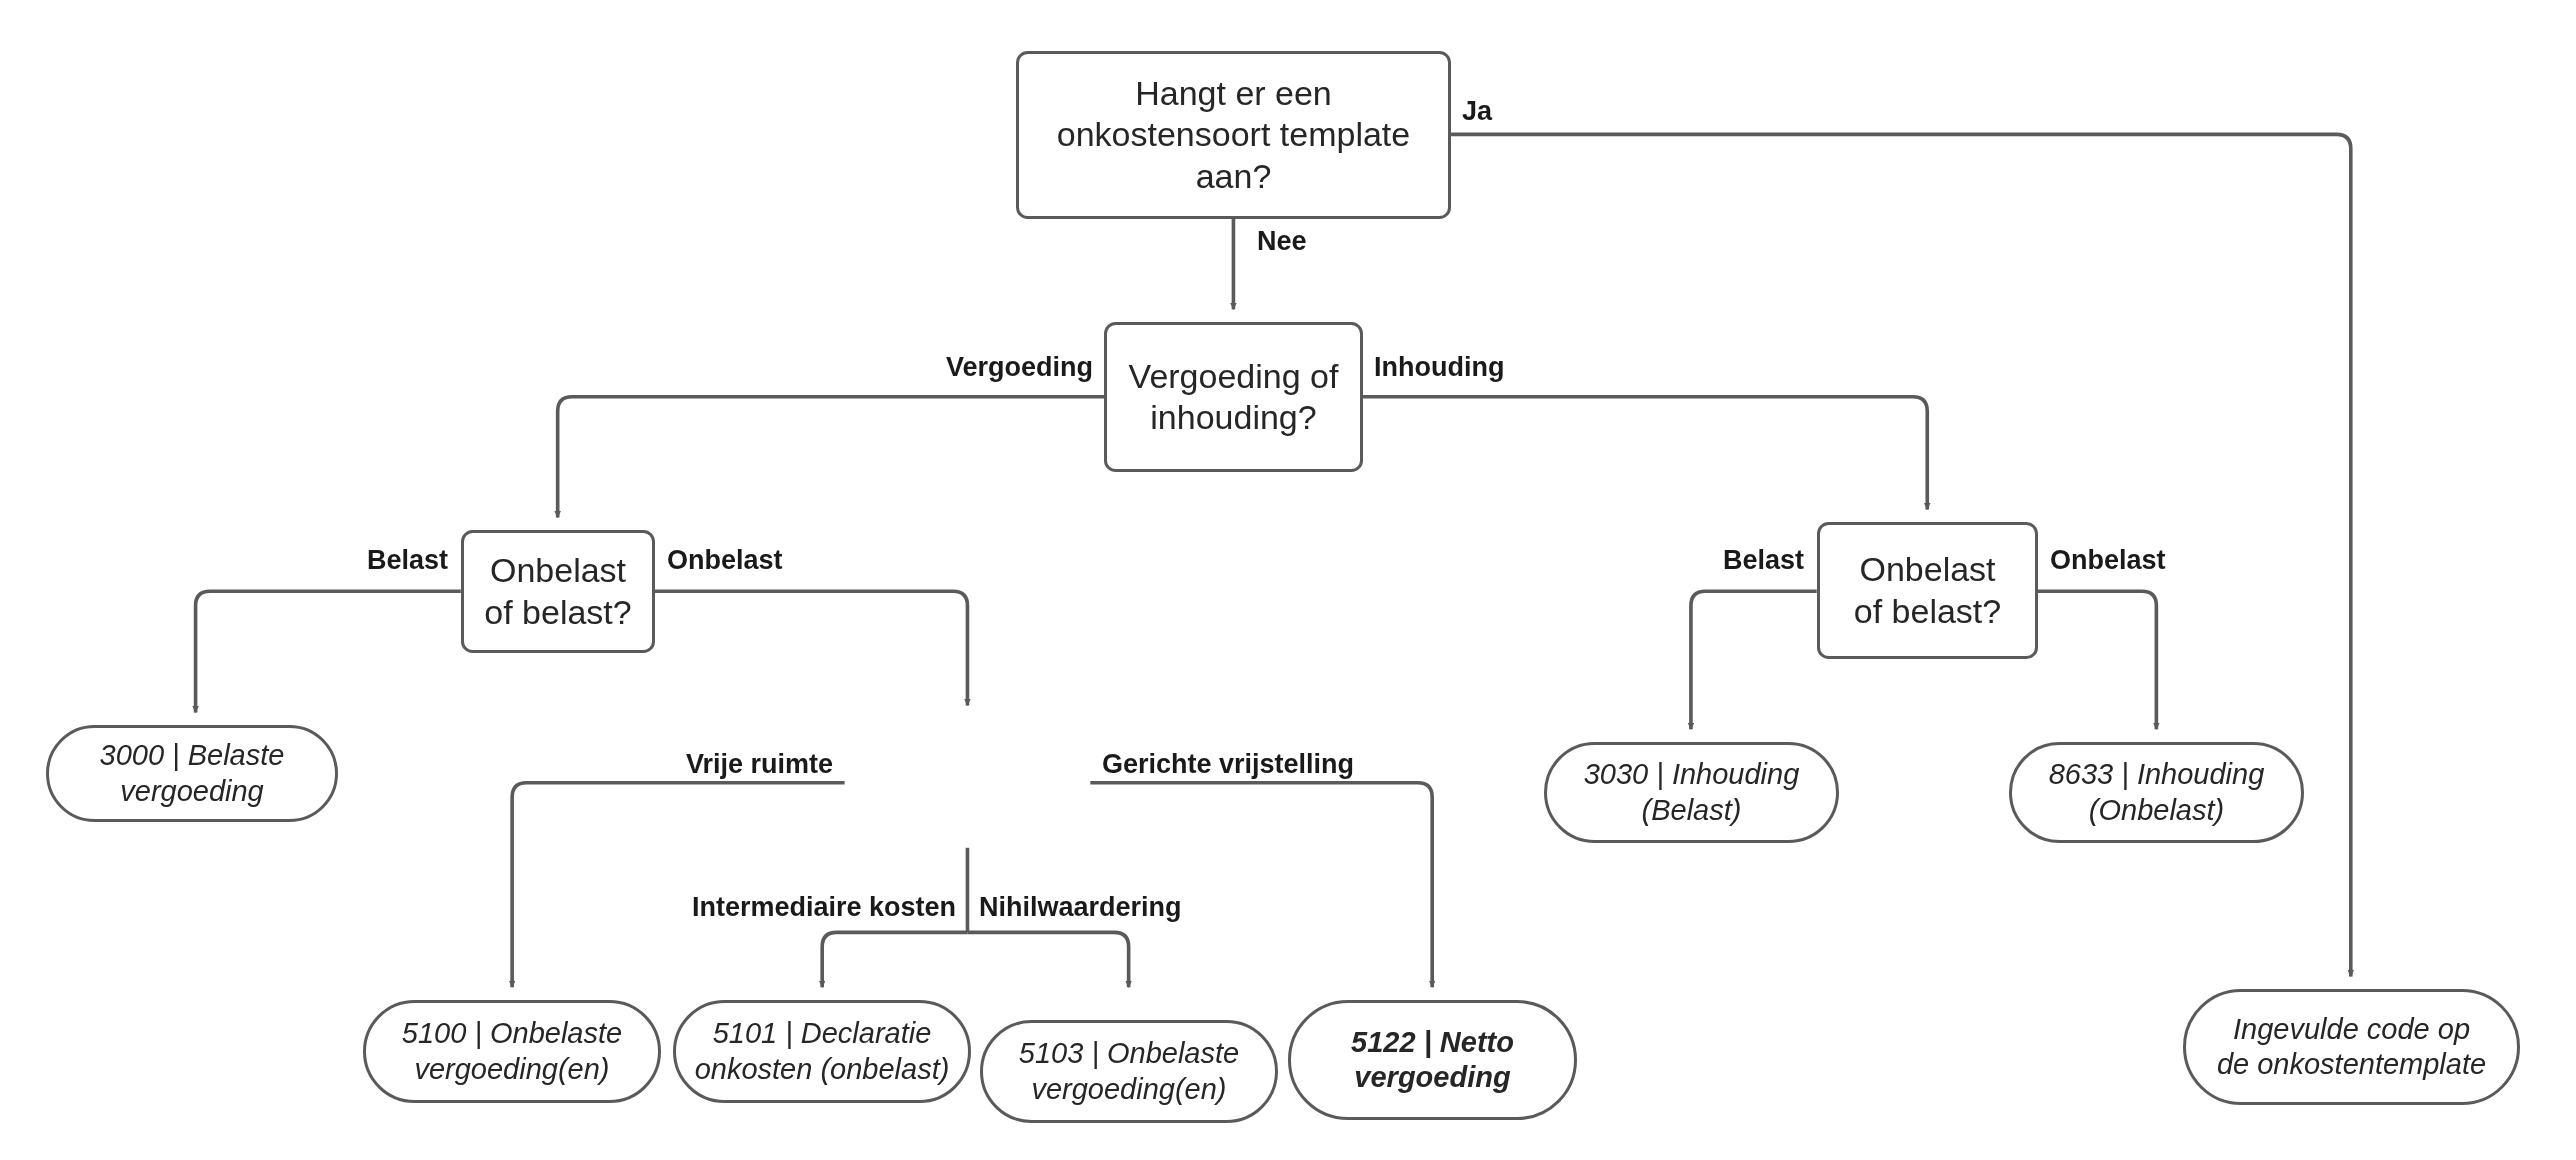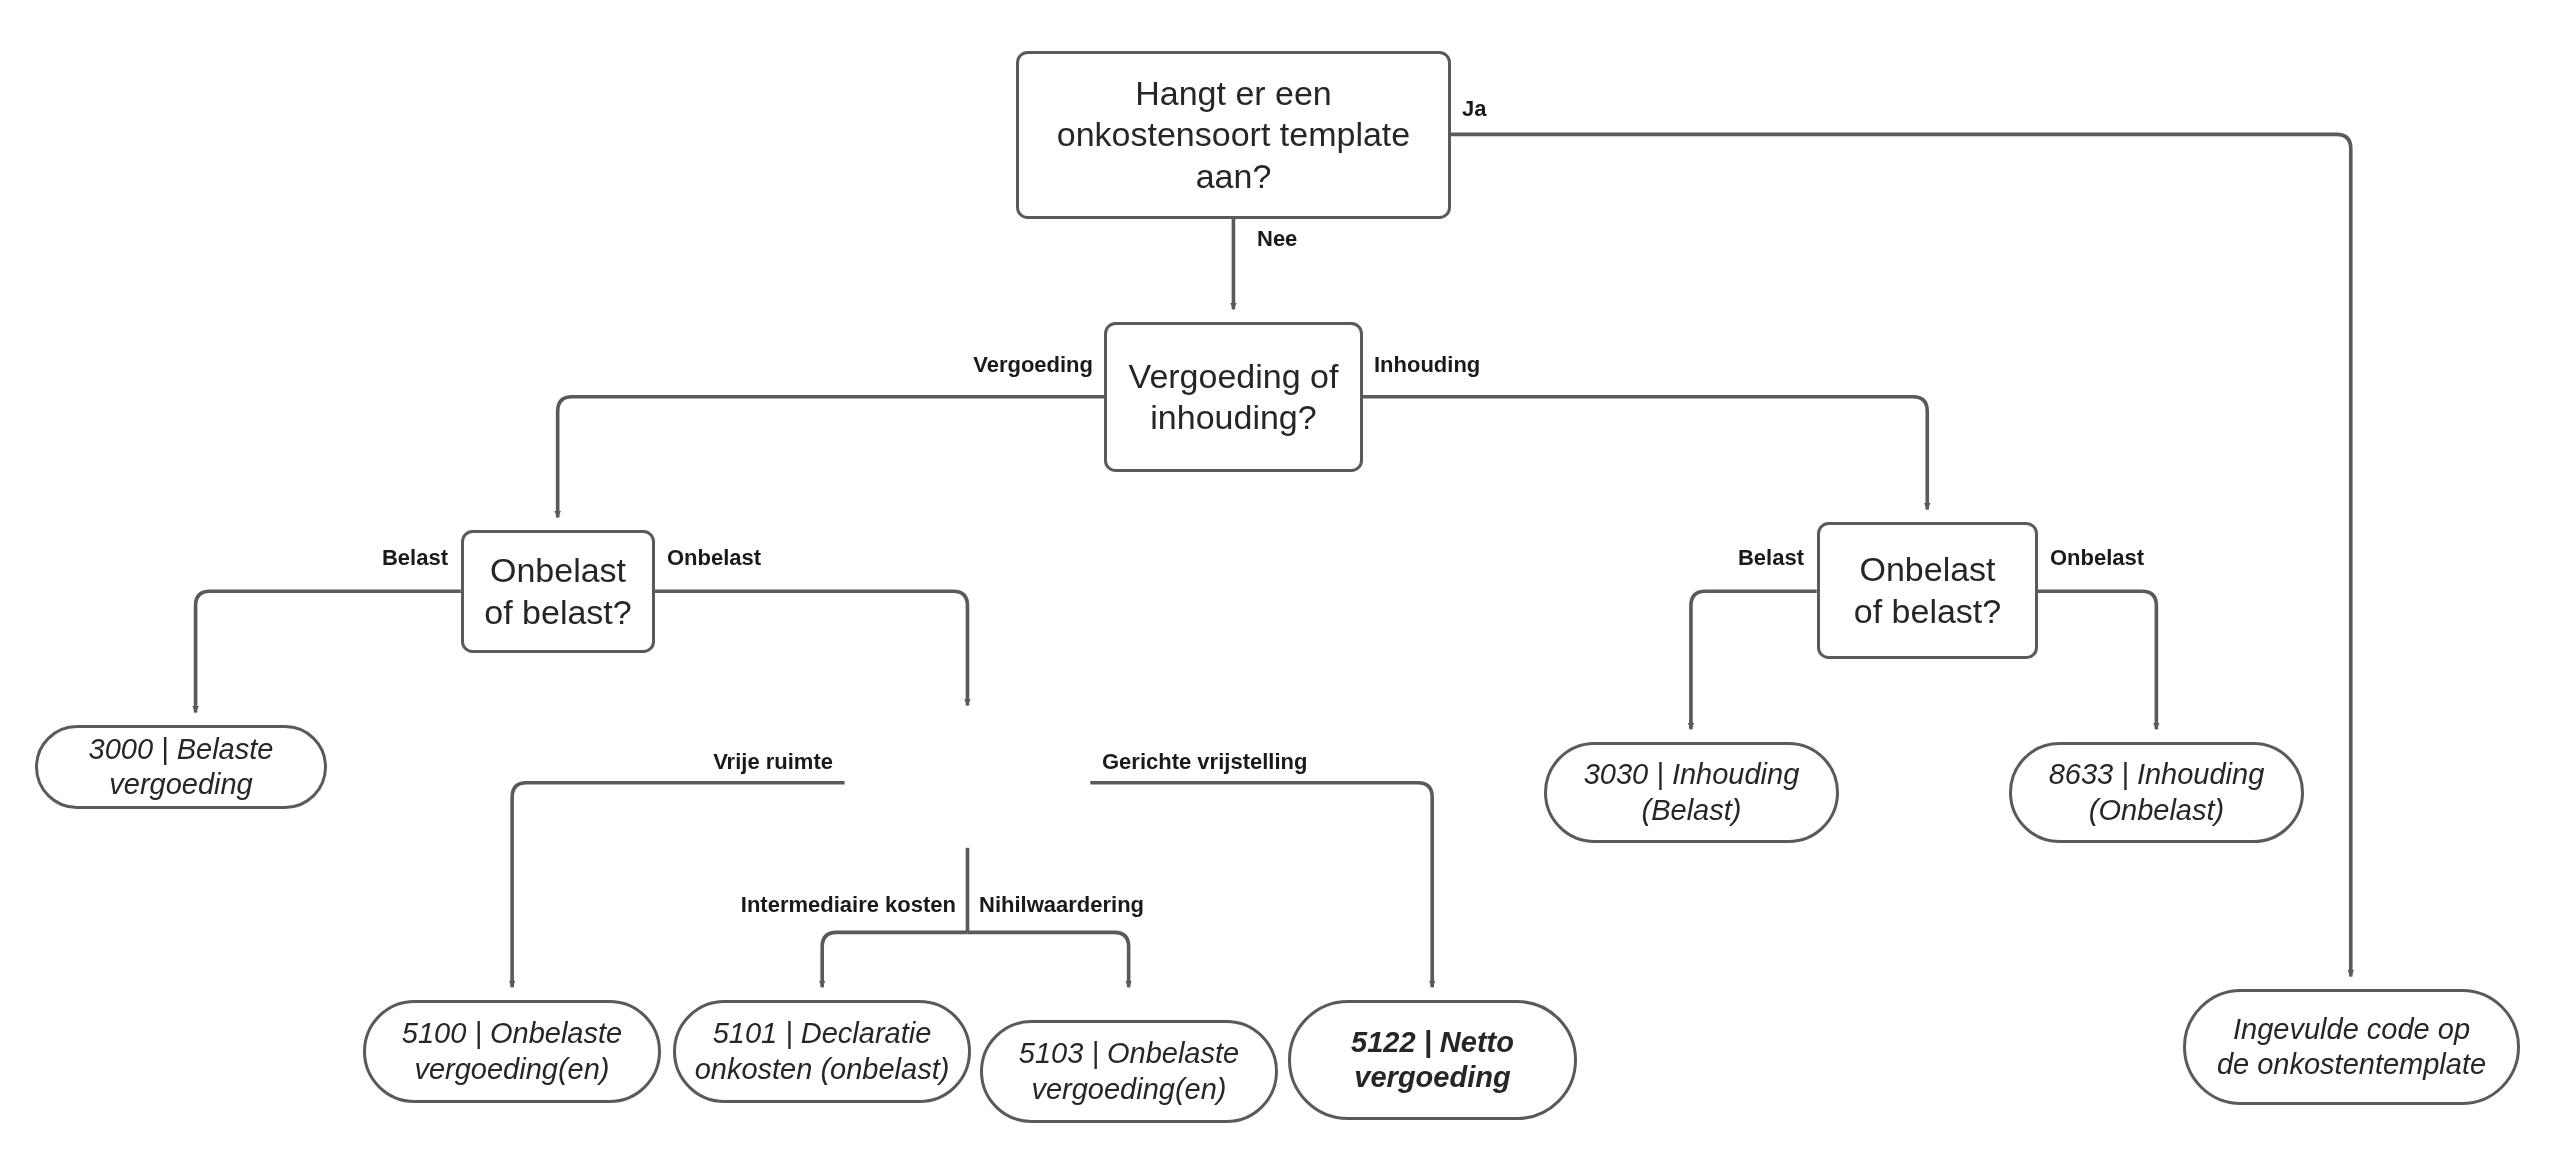--- a/index.html
+++ b/index.html
@@ -60,21 +60,21 @@
     padding: 4.3px 13px;
   }
   .node .node-text {
     display: block;
     width: 100%;
     white-space: pre-line;
   }
 
   .edge-label {
     position: absolute;
-    font-size: 22px;
+    font-size: 27px;
     font-weight: bold;
     color: #1a1a1a;
     white-space: nowrap;
     line-height: 1;
   }
   .edge-label.anchor-right {
     transform: translateX(-100%);
   }
 </style>
 </head>
@@ -135,21 +135,21 @@
       <span class="node-text">Onbelast
 of belast?</span>
     </div>
 
 
     <div class="node decision" style="left:1817px; top:522px; width:221px; height:137px;">
       <span class="node-text">Onbelast
 of belast?</span>
     </div>
 
-    <div class="node terminal" style="left:35px; top:725px; width:292px; height:84px;">
+    <div class="node terminal" style="left:46px; top:725px; width:292px; height:97px;">
       <span class="node-text">3000 | Belaste
 vergoeding</span>
     </div>
 
     <div class="node terminal" style="left:363px; top:1000px; width:298px; height:103px;">
       <span class="node-text">5100 | Onbelaste
 vergoeding(en)</span>
     </div>
 
     <div class="node terminal" style="left:673px; top:1000px; width:298px; height:103px;">

